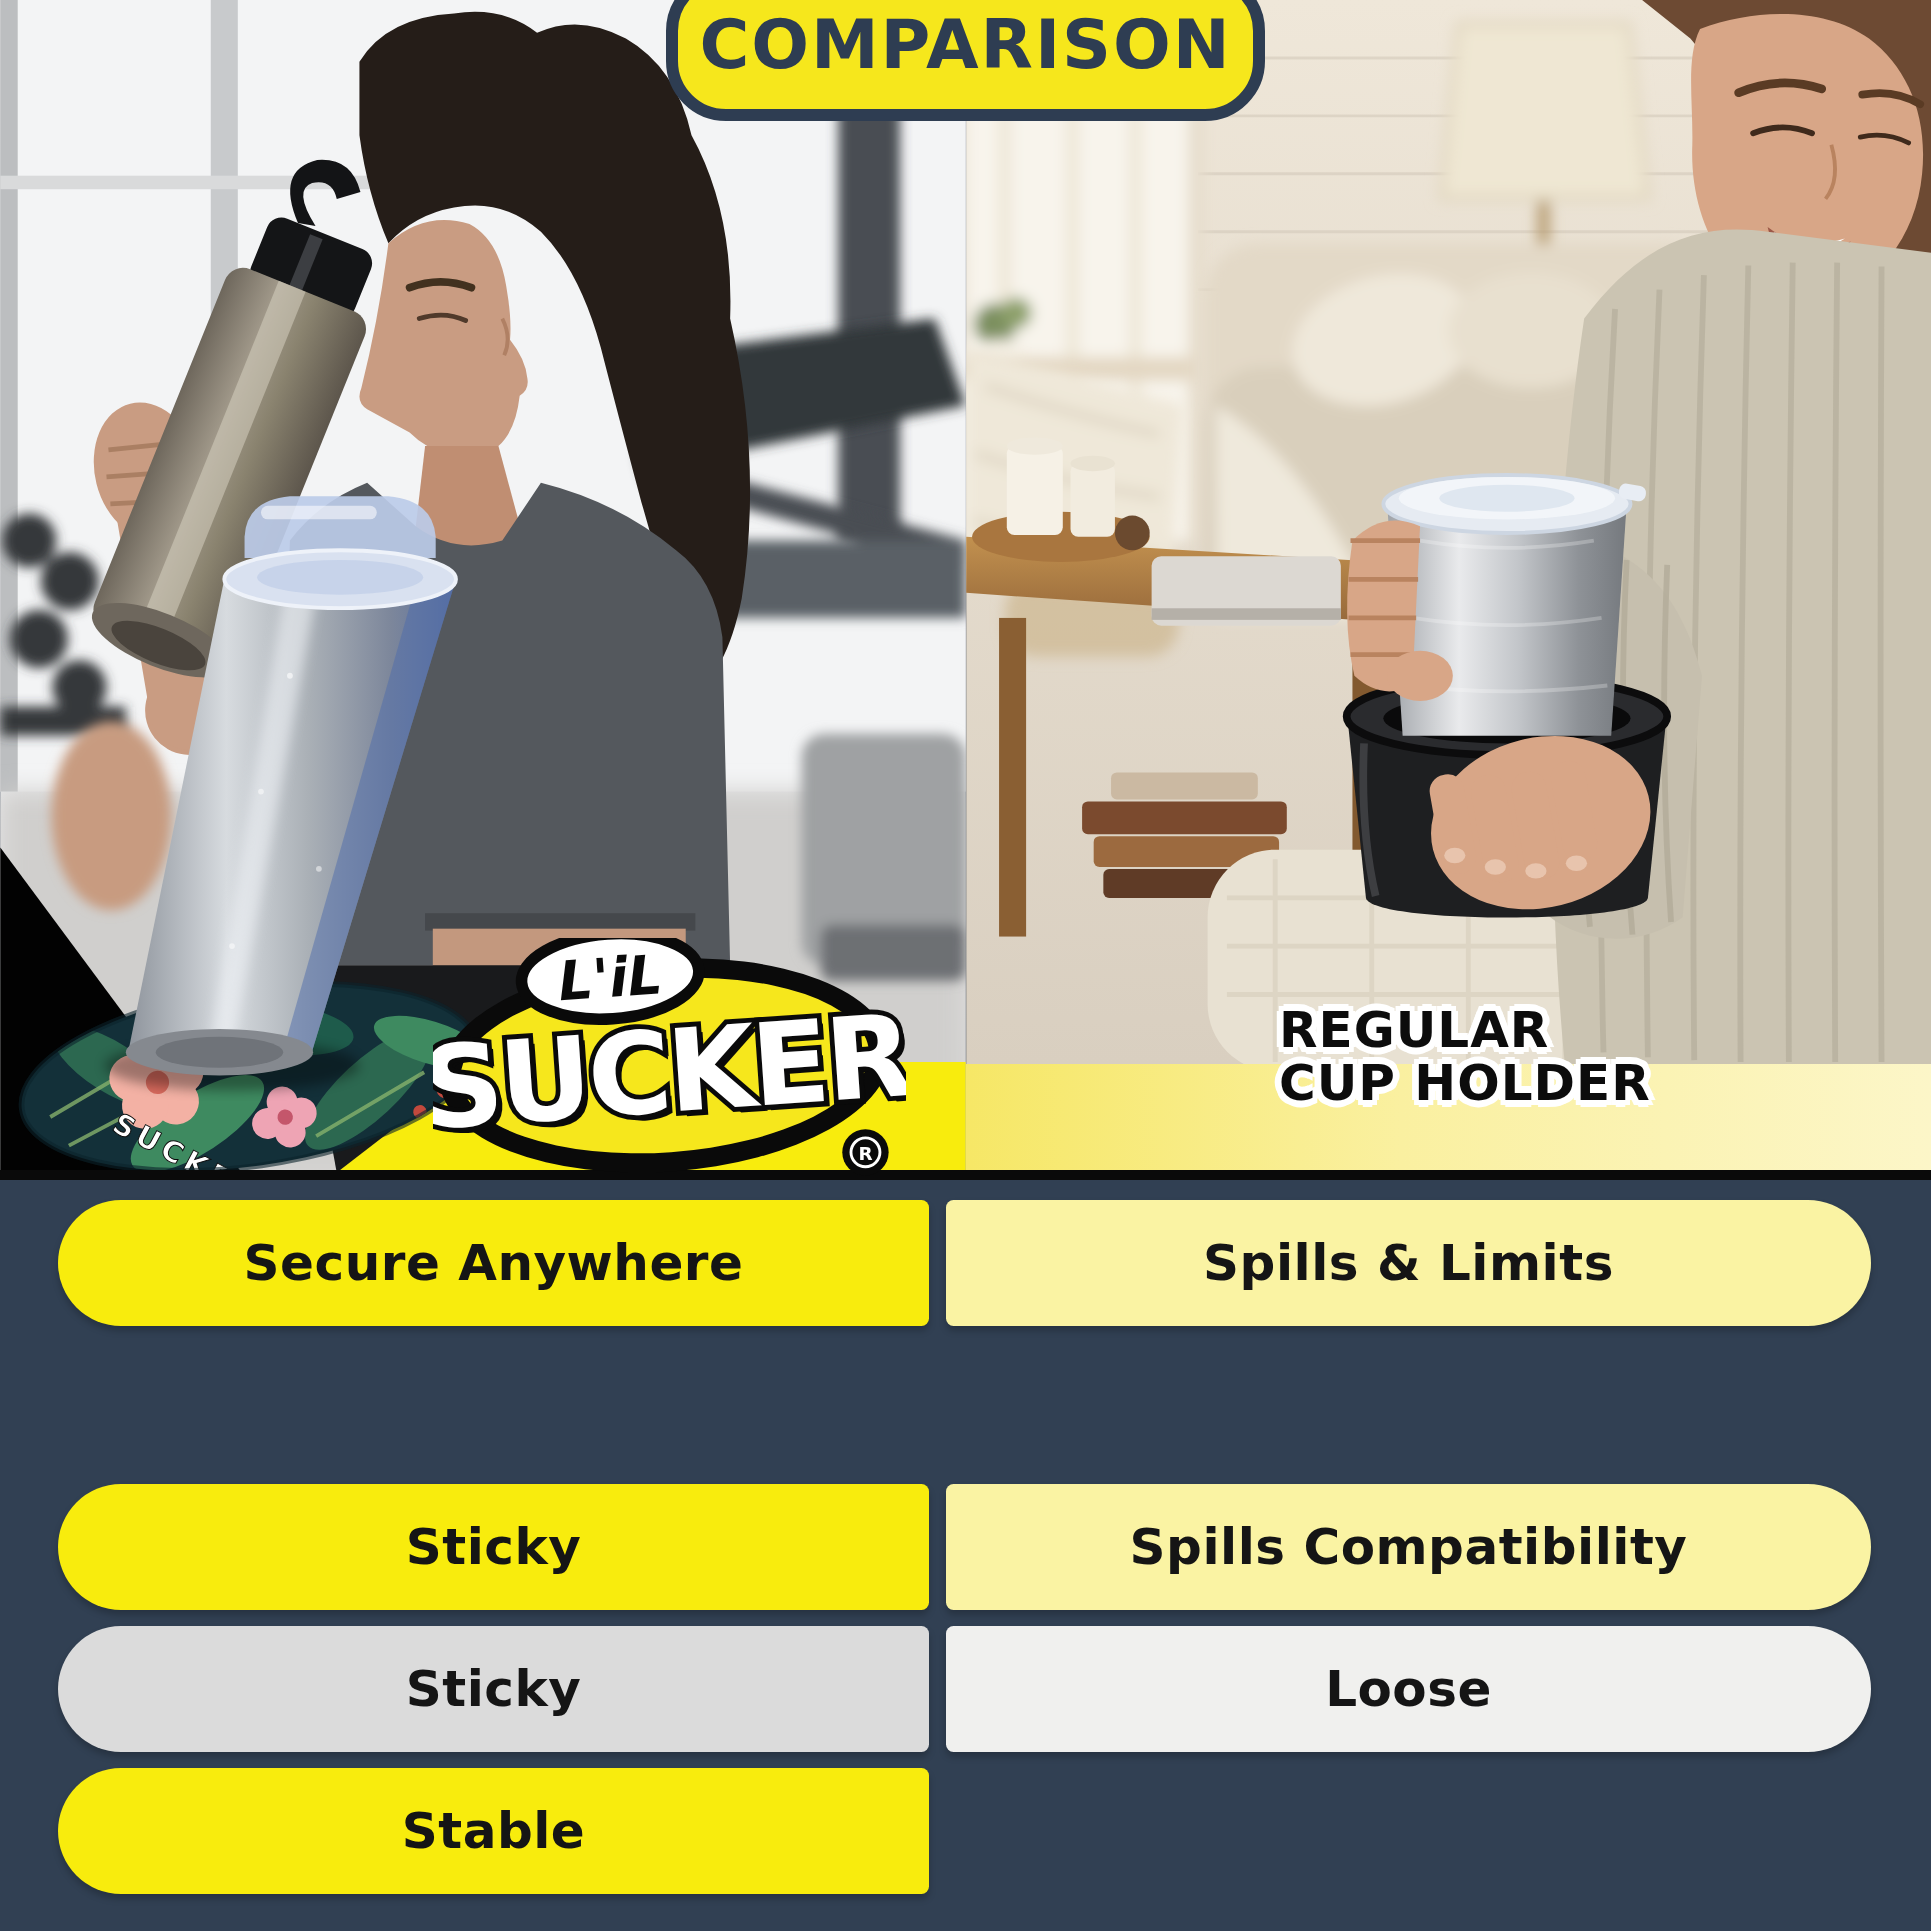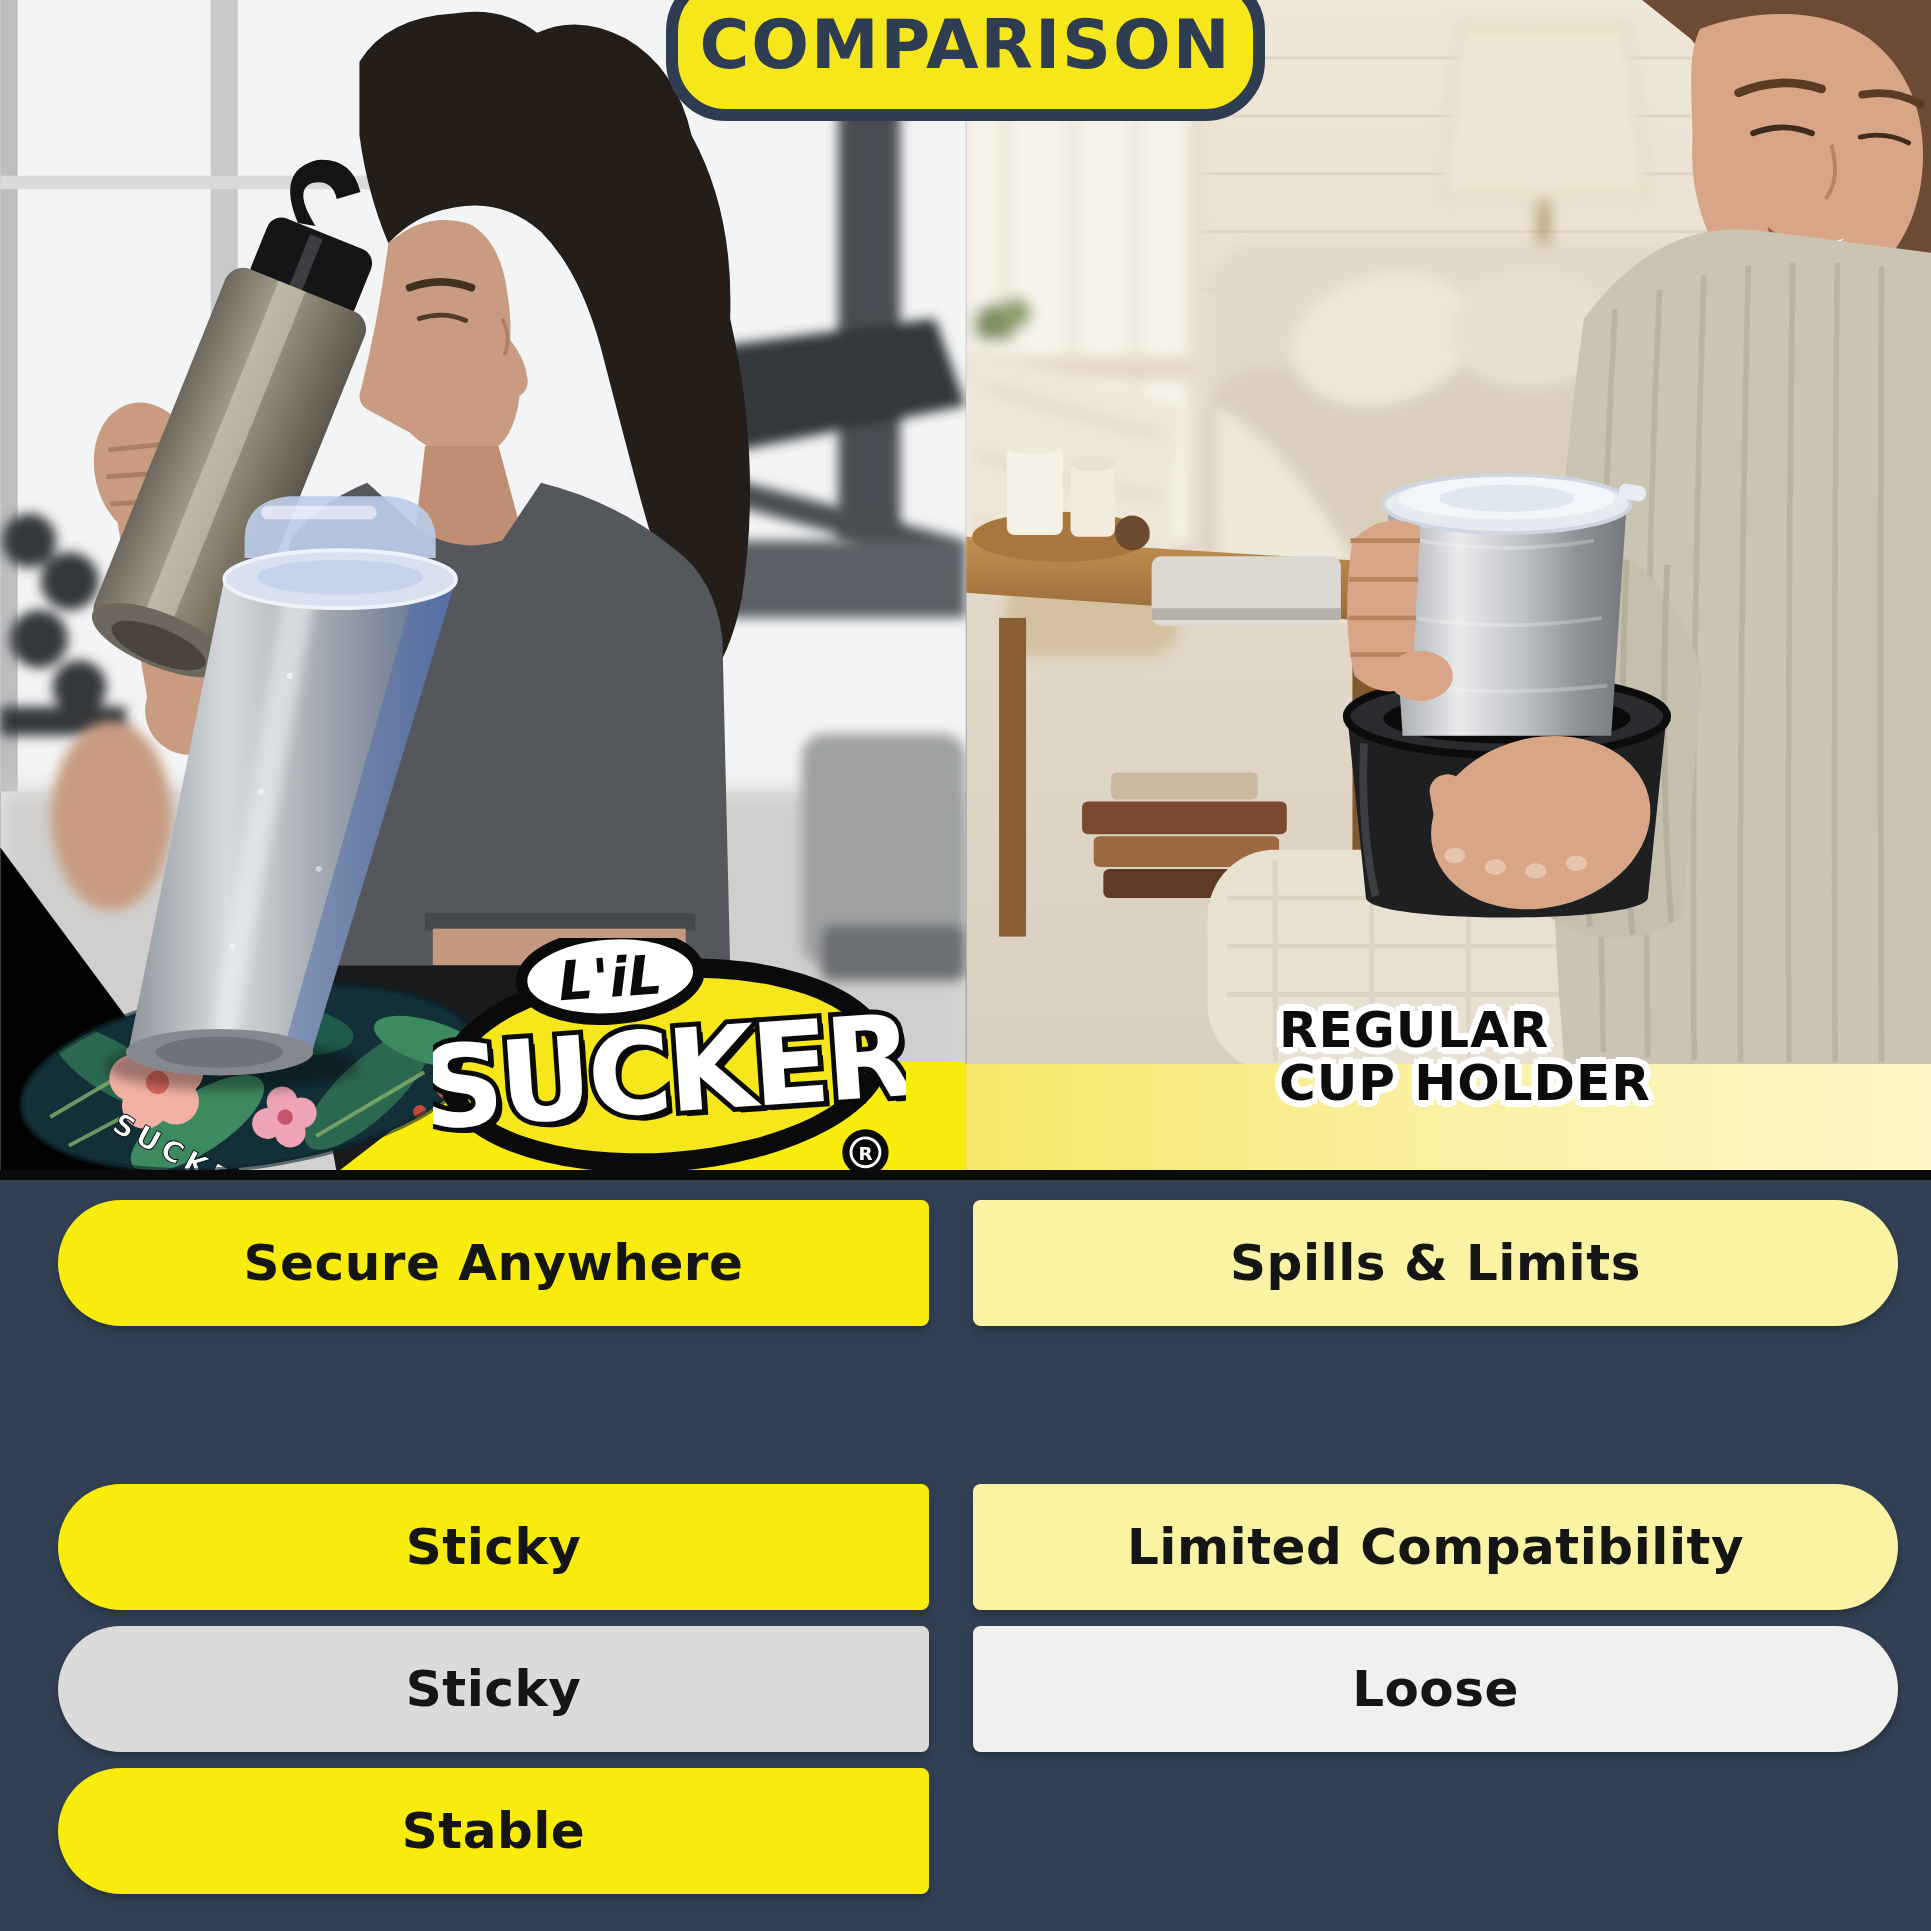--- a/index.html
+++ b/index.html
@@ -18,21 +18,21 @@
   .logo-wrap{position:absolute;left:433px;top:938px;width:473px;height:253px;z-index:7;}
   .photo-label{position:absolute;left:1279px;top:1004px;z-index:6;font-weight:800;font-size:50px;line-height:1.06;
     letter-spacing:1px;color:#0c0c0c;text-transform:uppercase;
     text-shadow:-6.8px 0 0 #fff,6.8px 0 0 #fff,0 -6.8px 0 #fff,0 6.8px 0 #fff,-4.8px -4.8px 0 #fff,4.8px 4.8px 0 #fff,-4.8px 4.8px 0 #fff,4.8px -4.8px 0 #fff;}
   .row{position:absolute;left:0;width:1931px;height:126px;z-index:5;}
   .r0{top:1200px}.r1{top:1342px}.r2{top:1484px}.r3{top:1626px}.r4{top:1768px}
   .pill{position:absolute;top:0;height:126px;display:flex;align-items:center;justify-content:center;
     font-weight:bold;font-size:50px;letter-spacing:0.5px;color:var(--pill-text,#151515);
     box-shadow:0 4.8px 7.7px rgba(0,0,0,.22);}
   .p-left{left:58px;width:871px;border-radius:64px 7.7px 7.7px 64px;}
-  .p-right{left:946px;width:925px;border-radius:7.7px 64px 64px 7.7px;margin-left:27px;}
+  .p-right{left:946px;width:925px;border-radius:7.7px 64px 64px 7.7px;}
   .p-yellow{background:var(--brand-yellow,#F8EC0D);}
   .p-gray{background:var(--gray-pill,#DBDBDB);}
   .p-paleyellow{background:var(--pale-yellow-pill,#FAF3A3);}
   .p-lightgray{background:var(--light-gray-pill,#F0F0EE);}
   svg text{font-family:"DejaVu Sans",sans-serif;}
 </style>
 </head>
 <body>
 
 <div class="canvas">
@@ -346,21 +346,21 @@
       </div>
     <div class="pill p-right p-paleyellow">
         <span>Spills &amp; Limits</span>
       </div>
   </div>
   <div class="row r2">
     <div class="pill p-left p-yellow">
         <span>Sticky</span>
       </div>
     <div class="pill p-right p-paleyellow">
-        <span>Limited Compatibility</span>
+        <span>Spills Compatibility</span>
       </div>
   </div>
   <div class="row r3">
     <div class="pill p-left p-gray">
         <span>Sticky</span>
       </div>
     <div class="pill p-right p-lightgray">
         <span>Loose</span>
       </div>
   </div>

